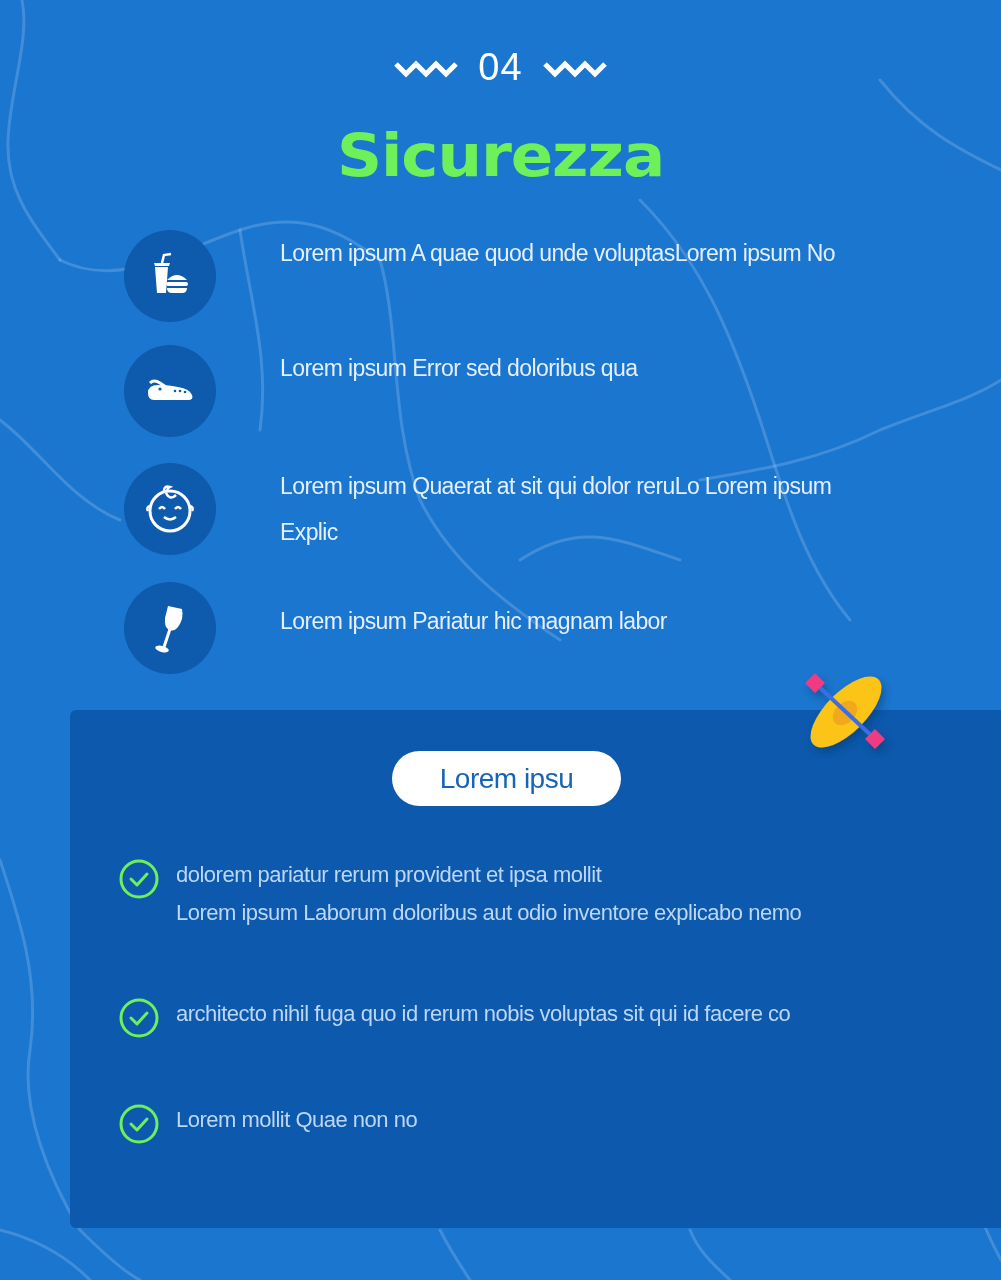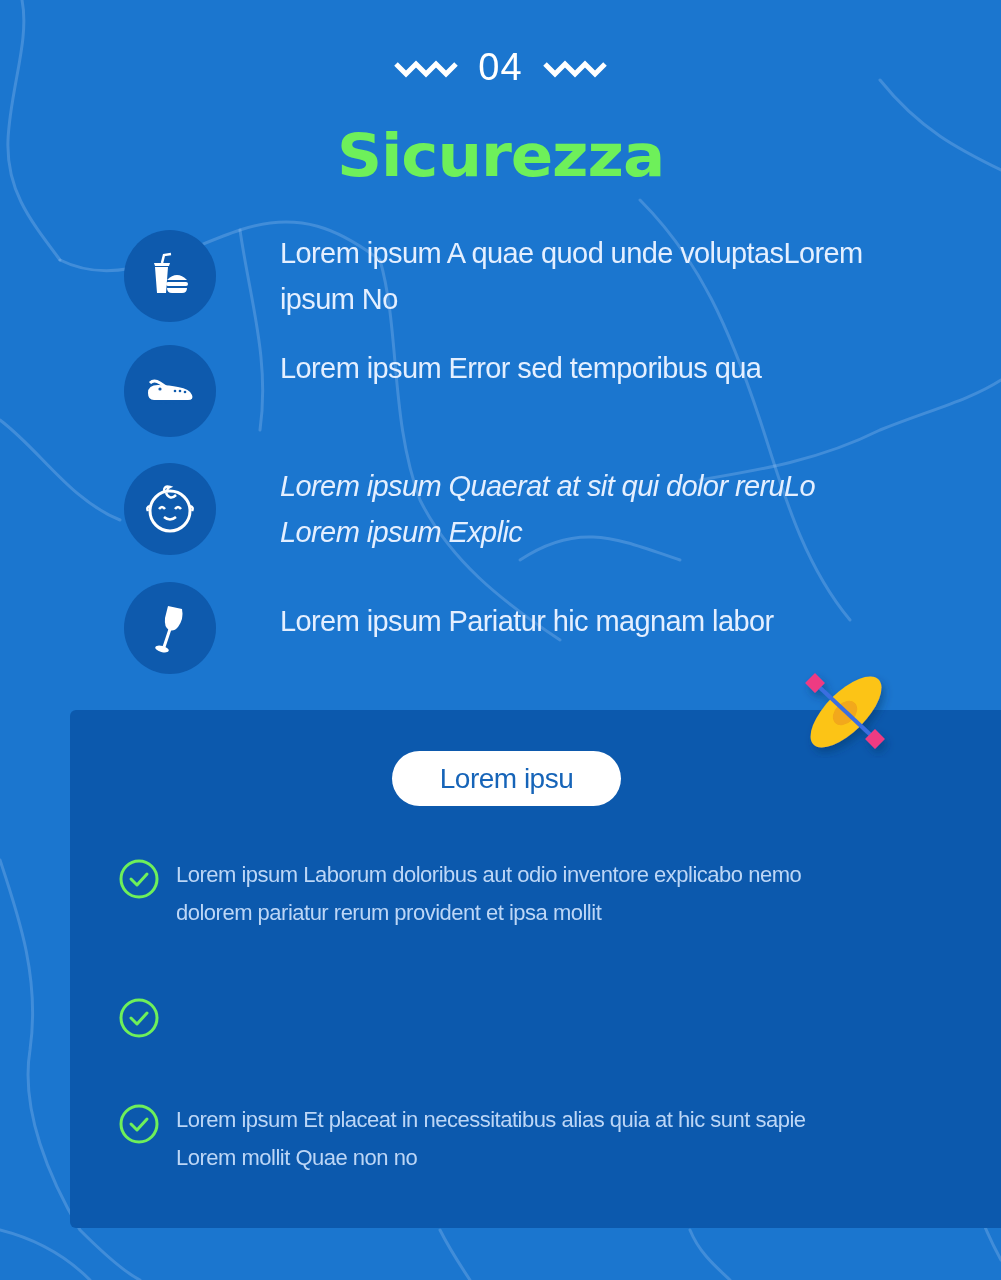--- a/index.html
+++ b/index.html
@@ -36,21 +36,21 @@
   .feature { position: absolute; left: 0; width: 1001px; }
   .feature .icon-circle {
     position: absolute; left: 124px; width: 92px; height: 92px; border-radius: 50%;
     background: #0e5aad;
     display: flex; align-items: center; justify-content: center;
   }
   .feature .icon-circle svg { width: 60px; height: 60px; }
   .feature .text {
     position: absolute; left: 280px; width: 600px;
     font-family: "Liberation Sans", sans-serif;
-    font-size: 29px; line-height: 46px; color: #e4efff; letter-spacing: -0.6px;
+    font-size: 23px; line-height: 46px; color: #e4efff; letter-spacing: -0.6px;
   }
 
   .card {
     position: absolute; left: 70px; top: 710px; width: 941px; height: 518px;
     background: #0c59ad; border-radius: 6px;
   }
   .pill {
     position: absolute; left: 322px; top: 41px; width: 229px; height: 55px;
     background: #ffffff; border-radius: 28px;
     display: flex; align-items: center; justify-content: center;
@@ -114,37 +114,37 @@
       <svg viewBox="0 0 60 60">
         <path d="M10,22 q4,-4 10,0 l6,4" stroke="#fff" stroke-width="3" fill="none"></path>
         <path d="M8,32 q0,-8 10,-8 q12,0 20,2 q12,2 14,8 q2,5 -4,5 h-34 q-6,0 -6,-7 z" fill="#fff"></path>
         <path d="M8,40 q20,4 44,0" stroke="#0e5aad" stroke-width="1.5" fill="none"></path>
         <circle cx="35" cy="30" r="1.3" fill="#0e5aad"></circle>
         <circle cx="40" cy="30" r="1.3" fill="#0e5aad"></circle>
         <circle cx="45" cy="31" r="1.3" fill="#0e5aad"></circle>
         <circle cx="20" cy="28" r="1.6" fill="#0e5aad"></circle>
       </svg>
     </div>
-    <div class="text" style="top:0;">Lorem ipsum Error sed temporibus qua</div>
+    <div class="text" style="top:0;">Lorem ipsum Error sed doloribus qua</div>
   </div>
 
   <div class="feature" style="top:233px;">
     <div class="icon-circle" style="top:0;">
       <svg viewBox="0 0 60 60">
         <circle cx="30" cy="32" r="20" stroke="#fff" stroke-width="3" fill="none"></circle>
         <path d="M24,12 q0,-6 6,-4 q-4,2 -2,5" stroke="#fff" stroke-width="2.5" fill="none"></path>
         <path d="M26,14 q4,8 10,2" stroke="#fff" stroke-width="2.5" fill="none"></path>
         <path d="M19,30 q3,-4 6,0" stroke="#fff" stroke-width="2.5" fill="none"></path>
         <path d="M35,30 q3,-4 6,0" stroke="#fff" stroke-width="2.5" fill="none"></path>
         <path d="M24,38 q6,5 12,0" stroke="#fff" stroke-width="2.5" fill="none"></path>
         <path d="M8,32 q-2,-4 2,-5" stroke="#fff" stroke-width="2.5" fill="none"></path>
         <path d="M52,32 q2,-4 -2,-5" stroke="#fff" stroke-width="2.5" fill="none"></path>
       </svg>
     </div>
-    <div class="text" style="top:0;font-style:italic;">Lorem ipsum Quaerat at sit qui dolor reruLo Lorem ipsum Explic</div>
+    <div class="text" style="top:0;">Lorem ipsum Quaerat at sit qui dolor reruLo Lorem ipsum Explic</div>
   </div>
 
   <div class="feature" style="top:352px;">
     <div class="icon-circle" style="top:0;">
       <svg viewBox="0 0 60 60">
         <path d="M28,8 l14,3 q2,10 -4,18 q-4,5 -9,3 q-5,-3 -4,-12 z" fill="#fff"></path>
         <path d="M30,31 l-6,18" stroke="#fff" stroke-width="3" fill="none"></path>
         <ellipse cx="22" cy="51" rx="7" ry="3" fill="#fff" transform="rotate(15 22 51)"></ellipse>
       </svg>
     </div>
@@ -154,41 +154,41 @@
 
 <div class="card">
   <div class="pill">Lorem ipsu</div>
 
   <div class="check-item" style="top:146px;">
     <svg class="check" viewBox="0 0 42 42">
       <circle cx="21" cy="21" r="18" stroke="#6ef05a" stroke-width="3" fill="none"></circle>
       <polyline points="13,21 19,27 29,16" stroke="#6ef05a" stroke-width="3" fill="none" stroke-linecap="round" stroke-linejoin="round"></polyline>
     </svg>
     <div class="ctext">
+      <div>dolorem pariatur rerum provident et ipsa mollit</div>
       <div>Lorem ipsum Laborum doloribus aut odio inventore explicabo nemo</div>
-      <div>dolorem pariatur rerum provident et ipsa mollit</div>
     </div>
   </div>
 
   <div class="check-item" style="top:285px;">
     <svg class="check" viewBox="0 0 42 42">
       <circle cx="21" cy="21" r="18" stroke="#6ef05a" stroke-width="3" fill="none"></circle>
       <polyline points="13,21 19,27 29,16" stroke="#6ef05a" stroke-width="3" fill="none" stroke-linecap="round" stroke-linejoin="round"></polyline>
     </svg>
     <div class="ctext">
+      <div>architecto nihil fuga quo id rerum nobis voluptas sit qui id facere co</div>
     </div>
   </div>
 
   <div class="check-item" style="top:391px;">
     <svg class="check" viewBox="0 0 42 42">
       <circle cx="21" cy="21" r="18" stroke="#6ef05a" stroke-width="3" fill="none"></circle>
       <polyline points="13,21 19,27 29,16" stroke="#6ef05a" stroke-width="3" fill="none" stroke-linecap="round" stroke-linejoin="round"></polyline>
     </svg>
     <div class="ctext">
-      <div>Lorem ipsum Et placeat in necessitatibus alias quia at hic sunt sapie</div>
       <div>Lorem mollit Quae non no</div>
     </div>
   </div>
 </div>
 
 <svg class="kayak" viewBox="0 0 100 90">
   <defs>
     <filter id="sh" x="-30%" y="-30%" width="160%" height="160%">
       <feDropShadow dx="3" dy="5" stdDeviation="4" flood-color="#06335f" flood-opacity="0.45"></feDropShadow>
     </filter>

